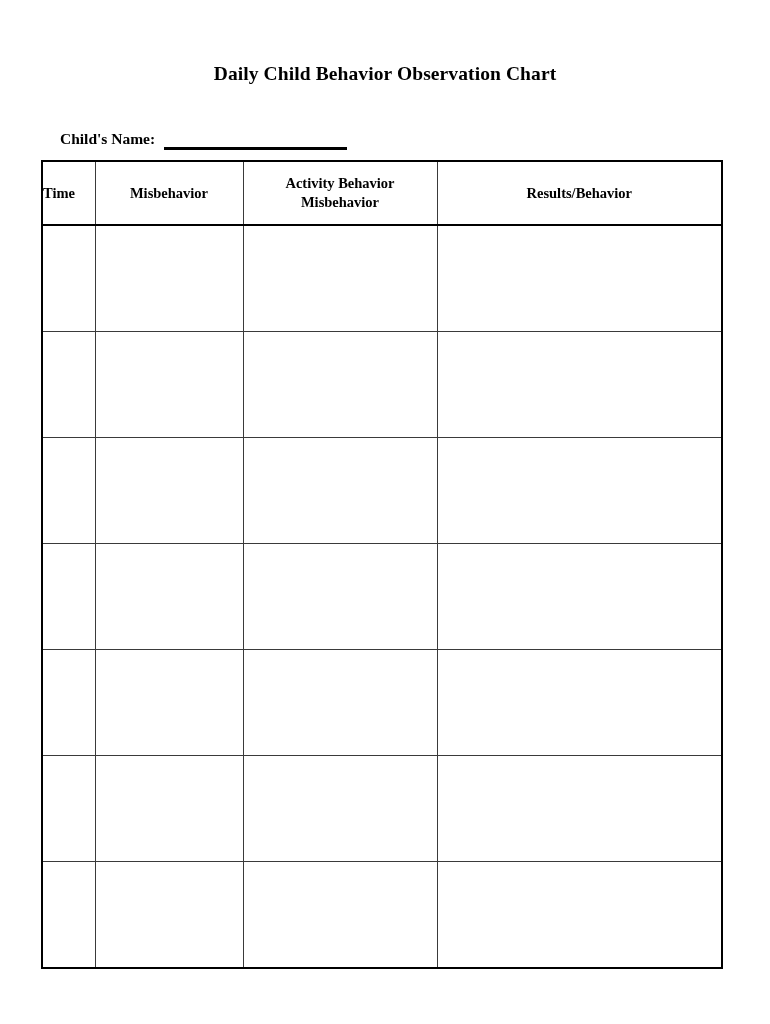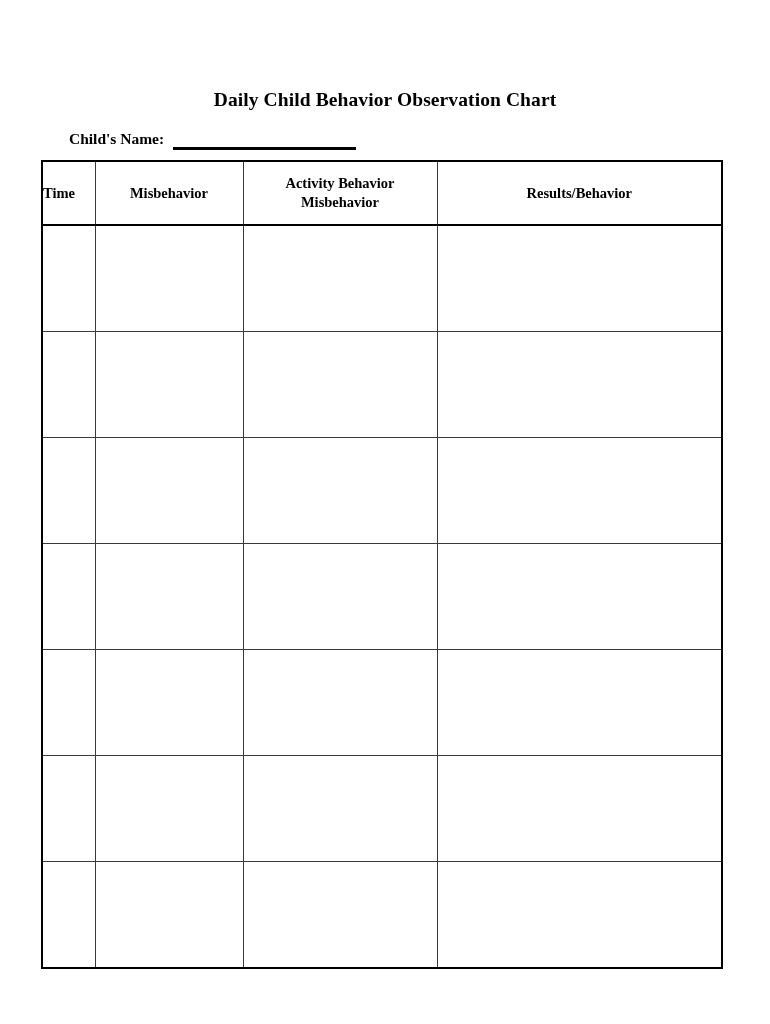--- a/index.html
+++ b/index.html
@@ -23,34 +23,34 @@
     top: 0;
     width: 770px;
     height: 1024px;
     background: #ffffff;
   }
 
   
   .doc-title {
     position: absolute;
     left: 0;
-    top: 88px;
+    top: 62px;
     width: 770px;
     text-align: center;
     font-size: 19.5px;
     font-weight: bold;
     letter-spacing: 0.1px;
     line-height: 24px;
     white-space: nowrap;
   }
 
   
   .field-row {
     position: absolute;
-    left: 60px;
+    left: 51px;
     top: 126px;
     width: 680px;
     height: 26px;
     font-family: Liberation Serif, serif;
   }
   .field {
     position: absolute;
     top: 0;
     display: flex;
     align-items: flex-end;

